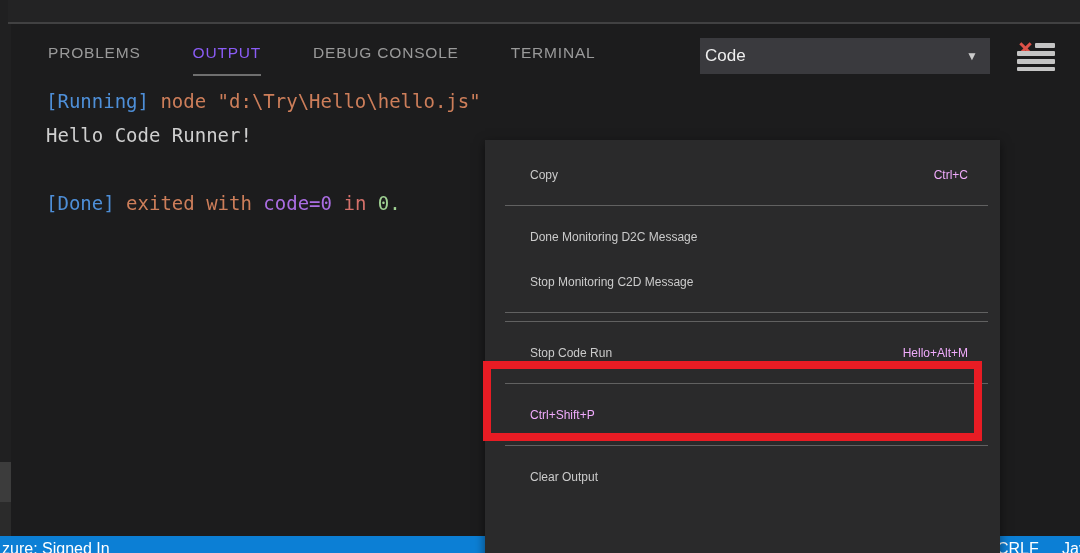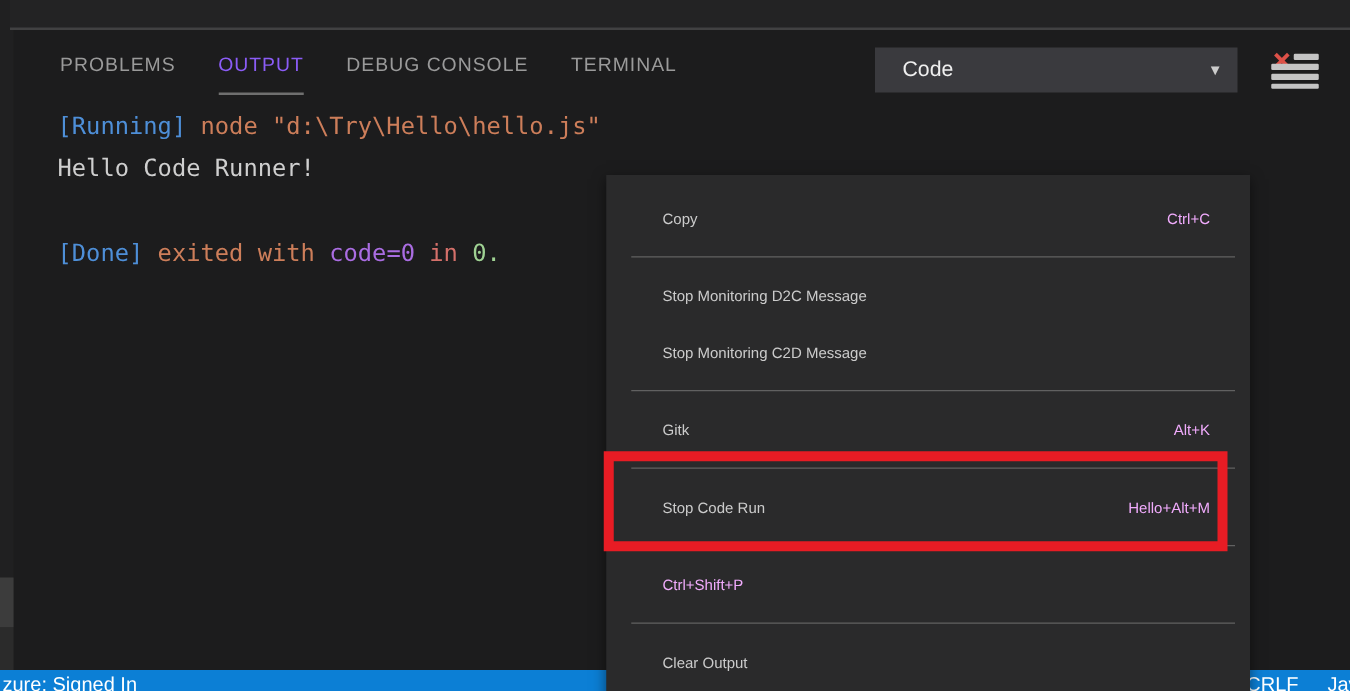--- a/index.html
+++ b/index.html
@@ -11,28 +11,28 @@
   .left-strip{position:absolute;left:0;top:0;width:11px;height:553px;background:#202021;}
   .left-strip .thumb{position:absolute;left:0;top:462px;width:11px;height:40px;background:#3c3c3c;}
   .left-strip .band{position:absolute;left:0;top:502px;width:11px;height:34px;background:#2b2b2b;}
 
   
   .top-bar{position:absolute;left:8px;top:0;width:1072px;height:22px;background:#232324;
            border-bottom:2px solid #414142;}
 
   
   .panel{position:absolute;left:11px;top:24px;width:1069px;height:512px;background:#1c1c1d;}
-  .tabs{position:absolute;left:37px;top:20px;display:flex;gap:34px;}
+  .tabs{position:absolute;left:37px;top:20px;display:flex;gap:52px;}
   .tab{position:relative;font-size:15.5px;letter-spacing:0.8px;color:#9a9a9a;cursor:pointer;
        padding-bottom:6px;}
   .tab.active{color:#8b5cf6;}
   .tab.active::after{content:"";position:absolute;left:0;right:0;bottom:-8px;height:2px;background:#6f6f6f;}
 
   .channel-select{position:absolute;left:689px;top:14px;width:290px;height:36px;background:#3a3a3e;
-      color:#efefef;font-size:17px;display:flex;align-items:center;padding-left:22px;box-sizing:border-box;
+      color:#efefef;font-size:17px;display:flex;align-items:center;padding-left:5px;box-sizing:border-box;
       cursor:pointer;}
   .channel-select .arrow{position:absolute;right:12px;top:11px;font-size:12px;color:#cccccc;}
 
   .clear-icon{position:absolute;left:1006px;top:18px;width:38px;height:29px;cursor:pointer;}
   .clear-icon .bar{position:absolute;background:#c4c4c4;height:5px;border-radius:1px;}
   .clear-icon .b1{left:18px;top:1px;width:20px;}
   .clear-icon .b2{left:0;top:9px;width:38px;}
   .clear-icon .b3{left:0;top:17px;width:38px;}
   .clear-icon .b4{left:0;top:25px;width:38px;height:4px;}
   .clear-icon .x1,.clear-icon .x2{position:absolute;left:1px;top:5px;width:15px;height:3.4px;background:#dd5148;}
@@ -100,32 +100,28 @@
     <div class="output"><div class="out-line"><span style="color: rgb(78, 143, 216);">[Running]</span><span style="color: rgb(205, 126, 90);"> node "d:\Try\Hello\hello.js"</span></div><div class="out-line"><span style="color: rgb(207, 207, 207);">Hello Code Runner!</span></div><div class="out-line">&nbsp;</div><div class="out-line"><span style="color: rgb(78, 143, 216);">[Done]</span><span style="color: rgb(205, 126, 90);"> exited with </span><span style="color: rgb(170, 109, 226);">code=0</span><span style="color: rgb(212, 112, 106);"> in </span><span style="color: rgb(159, 209, 147);">0.</span></div></div>
   </div>
 
   <div class="context-menu">
       <div class="menu-item">
         <span>Copy</span>
         <span class="shortcut">Ctrl+C</span>
       </div>
       <div class="menu-sep"></div>
       <div class="menu-item">
-        <span>Stop Monitoring D2C Message</span>
+        <span>Done Monitoring D2C Message</span>
         <span class="shortcut"></span>
       </div>
       <div class="menu-item">
         <span>Stop Monitoring C2D Message</span>
         <span class="shortcut"></span>
       </div>
       <div class="menu-sep"></div>
-      <div class="menu-item">
-        <span>Gitk</span>
-        <span class="shortcut">Alt+K</span>
-      </div>
       <div class="menu-sep"></div>
       <div class="menu-item">
         <span>Stop Code Run</span>
         <span class="shortcut">Hello+Alt+M</span>
       </div>
       <div class="menu-sep"></div>
       <div class="menu-item">
         <span class="shortcut">Ctrl+Shift+P</span>
       </div>
       <div class="menu-sep"></div>

